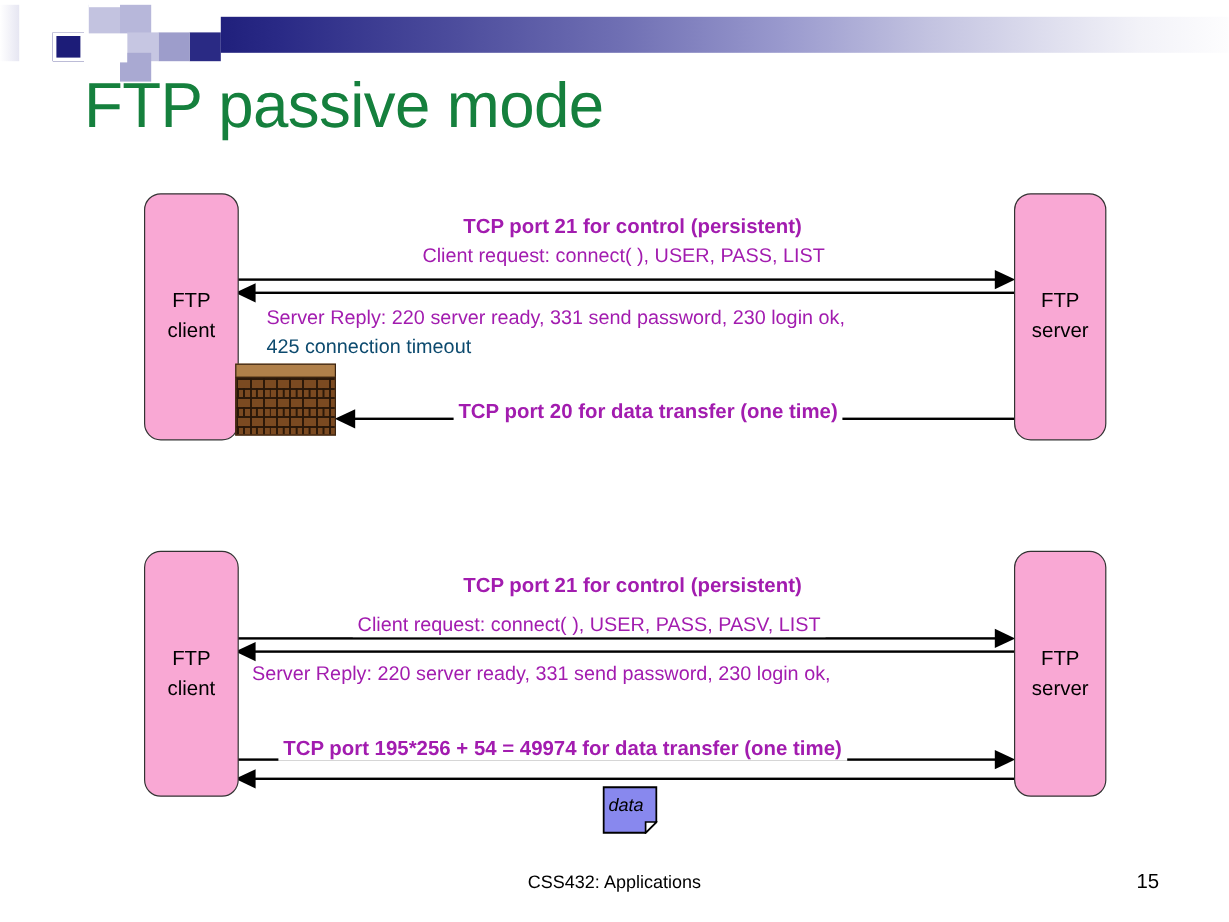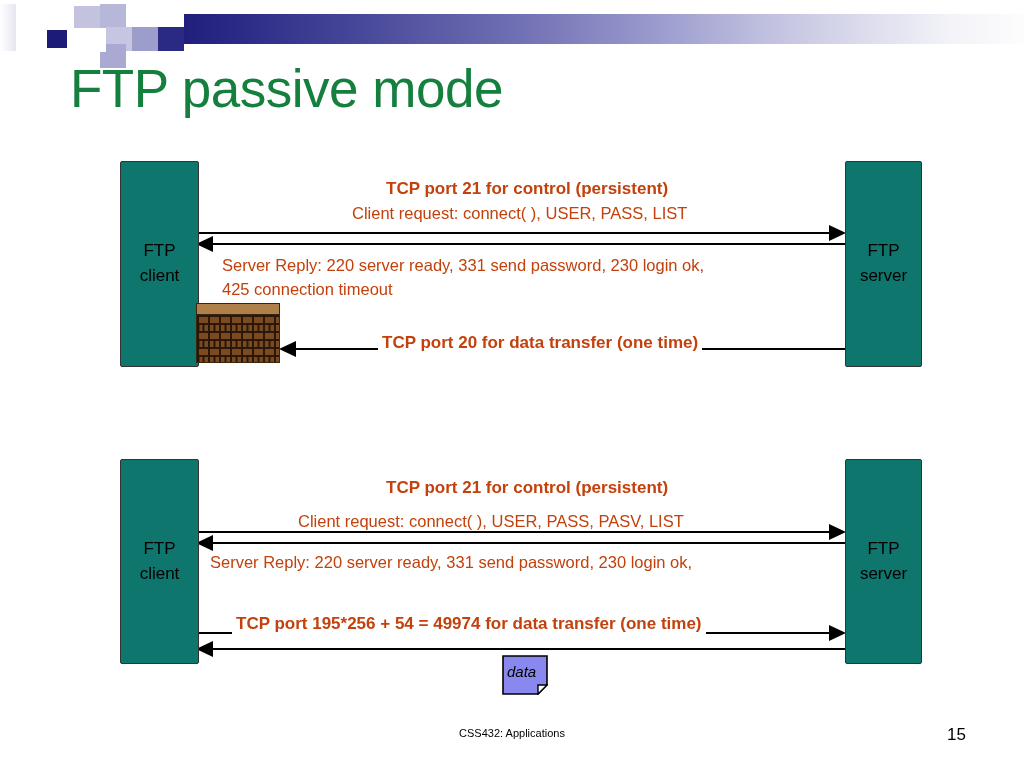--- a/index.html
+++ b/index.html
@@ -50,23 +50,23 @@
     font-size: 53px;
     font-weight: normal;
     letter-spacing: -0.5px;
     color: #15803d;
     white-space: nowrap;
   }
 
   
   .node-box {
     position: absolute;
-    background: #0f766e;
+    background: #f9a8d4;
     border: 1.6px solid #333333;
-    border-radius: 2px;
+    border-radius: 14px;
     box-sizing: border-box;
     display: flex;
     flex-direction: column;
     align-items: center;
     justify-content: center;
     font-size: 17px;
     line-height: 1.45;
     color: #000000;
     z-index: 6;
   }
@@ -92,27 +92,27 @@
   .arrow-left {
     border-top: 8px solid transparent;
     border-bottom: 8px solid transparent;
     border-right: 17px solid #000000;
   }
 
   
   .lbl {
     position: absolute;
     font-size: 16.5px;
-    color: #c2410c;
+    color: #a21caf;
     white-space: nowrap;
     z-index: 5;
   }
   .lbl.bold { font-weight: bold; font-size: 17px; }
   .lbl.on-line { background: #ffffff; padding: 0 4px; }
-  .lbl.red { color: #c2410c; }
+  .lbl.red { color: #0c4a6e; }
 
   
   #firewall {
     position: absolute;
     left: 196px; top: 303px;
     width: 84px; height: 60px;
     z-index: 7;
   }
   .fw-cap {
     position: absolute;
@@ -167,21 +167,21 @@
     font-style: italic;
     color: #000000;
   }
 
   
   #footer-text {
     position: absolute;
     left: 0; top: 727px;
     width: 1024px;
     text-align: center;
-    font-size: 11px;
+    font-size: 15px;
     color: #000000;
   }
   #footer-page {
     position: absolute;
     right: 58px; top: 725px;
     font-size: 17px;
     font-weight: normal;
     color: #000000;
   }
 </style>

